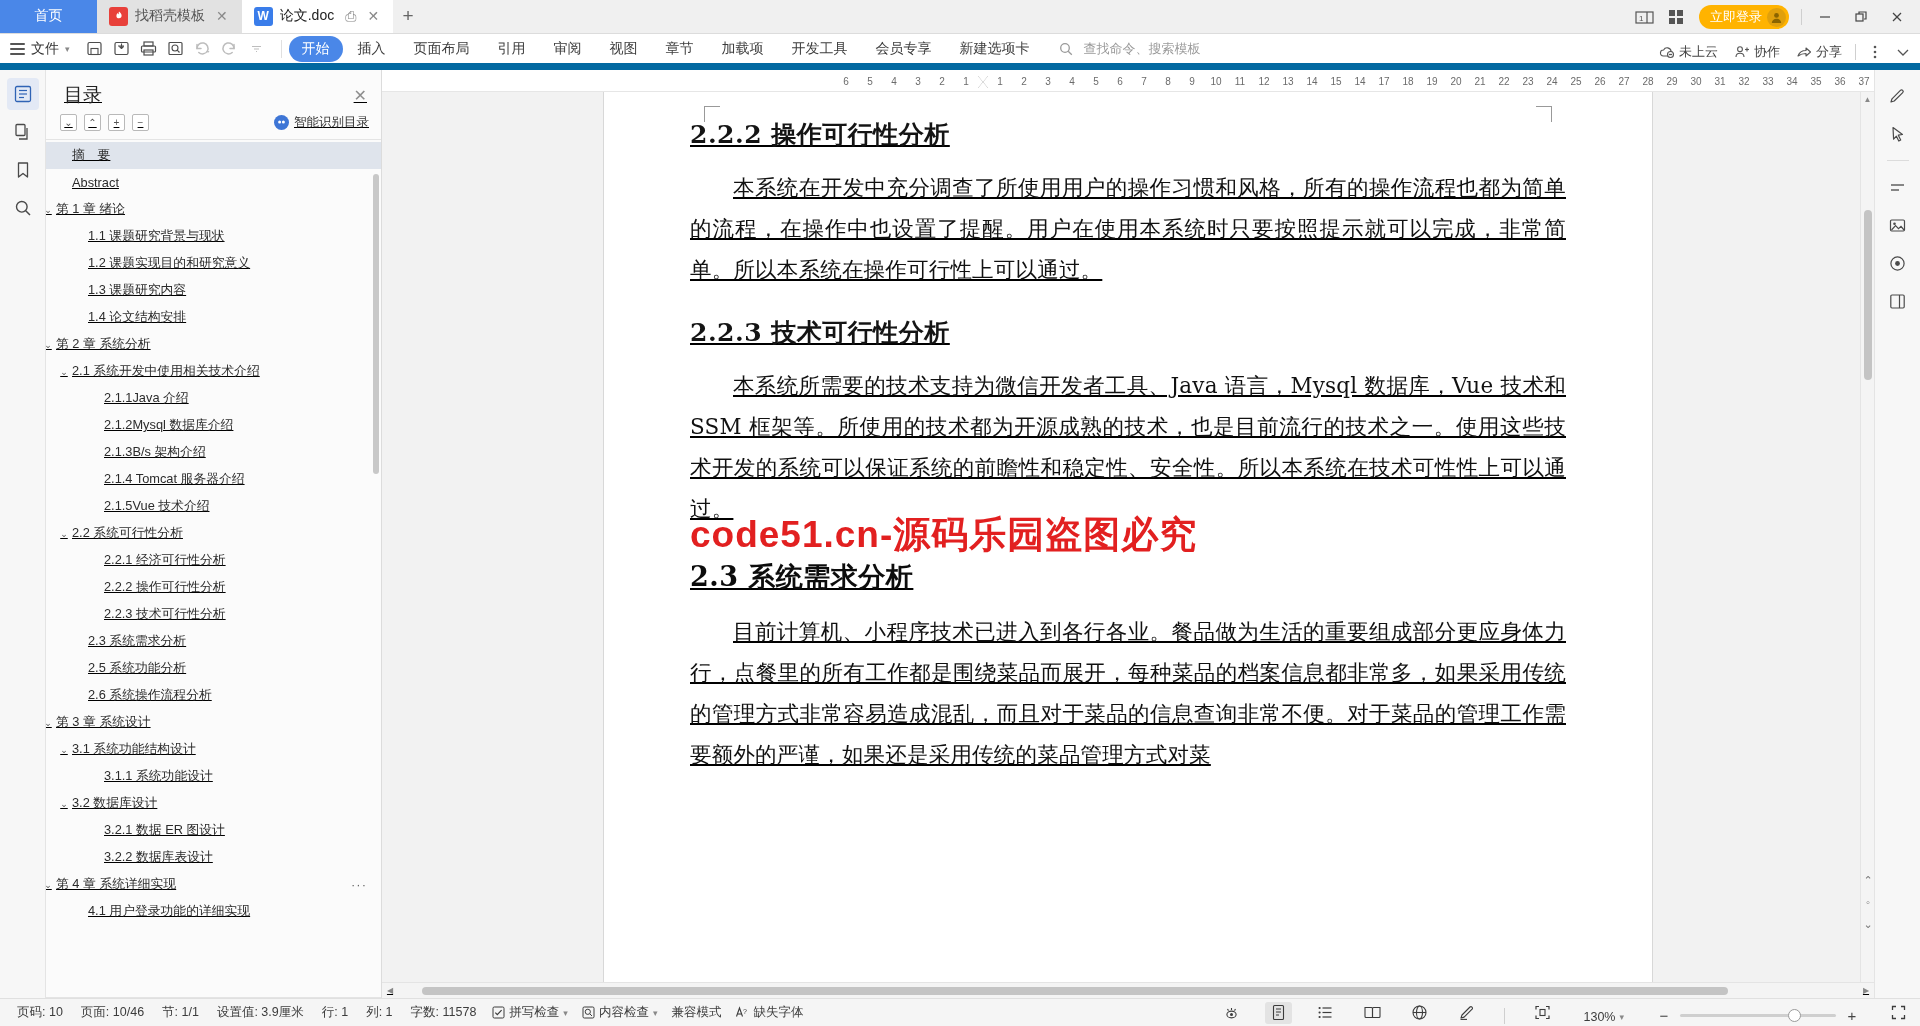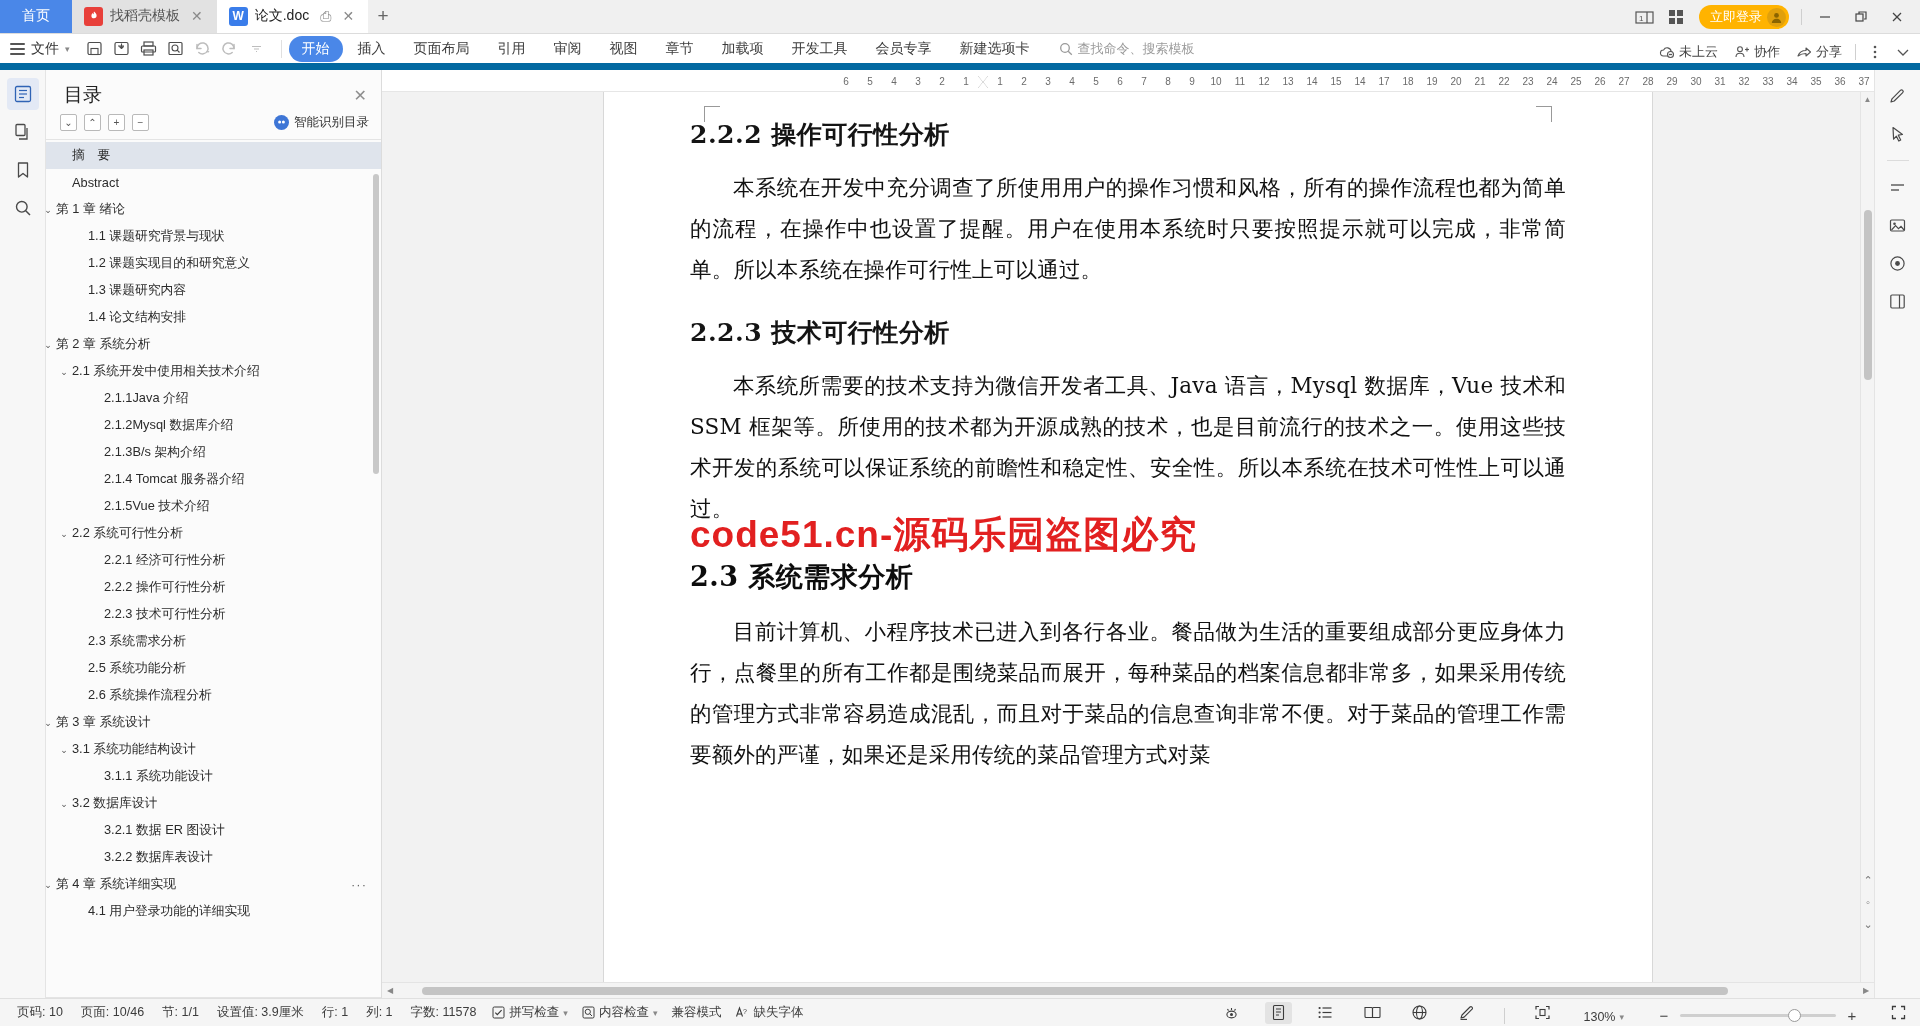--- a/index.html
+++ b/index.html
@@ -13,21 +13,21 @@
   body { display: flex; flex-direction: column; }
 
   
   .tabbar {
     height: 34px; background: #f0f0f0;
     display: flex; align-items: flex-end;
     position: relative; flex: 0 0 34px;
     border-bottom: 1px solid #dcdcdc;
   }
   .home-tab {
-    width: 72px; height: 34px; background: #4a87e8; color: #fff;
+    width: 97px; height: 34px; background: #4a87e8; color: #fff;
     font-size: 14px; display: flex; align-items: center; justify-content: center;
     cursor: pointer;
   }
   .doc-tab {
     height: 34px; display: flex; align-items: center;
     padding: 0 14px 0 12px; gap: 7px; font-size: 14px; color: #444;
     cursor: pointer; position: relative; max-width: 260px;
   }
   .doc-tab.inactive { background: #e2e2e2; color: #555; }
   .doc-tab.active { background: #fff; color: #222; }
@@ -86,34 +86,34 @@
   }
   .qat-btn.dim { color: #bdbdbd; }
   .rib-sep { width: 1px; height: 18px; background: #e0e0e0; margin: 0 7px; }
   .rib-tabs { display: flex; align-items: center; gap: 2px; }
   .rib-tab {
     font-size: 14px; color: #3d3d3d; padding: 4px 13px; border-radius: 13px;
     cursor: pointer; white-space: nowrap;
   }
   .rib-tab.active { background: #4a87e8; color: #fff; }
   .rib-search {
-    display: flex; align-items: center; gap: 5px; margin-left: 16px;
+    display: flex; align-items: center; gap: 11px; margin-left: 16px;
     font-size: 13px; color: #9a9a9a; cursor: text;
   }
   .ribbon-right {
     position: absolute; right: 4px; top: 0; height: 36px;
     display: flex; align-items: center; gap: 2px;
   }
   .rr-item {
     display: flex; align-items: center; gap: 4px; font-size: 13px;
     color: #444; padding: 4px 7px; cursor: pointer; border-radius: 3px;
   }
 
   
-  .workspace { flex: 1; display: flex; min-height: 0; background: #f2f2f2; }
+  .workspace { flex: 1; display: flex; min-height: 0; background: #f2f2f2; text-decoration: underline; }
 
   
   .rail {
     width: 46px; background: #f7f7f7; border-right: 1px solid #e4e4e4;
     display: flex; flex-direction: column; align-items: center;
     padding-top: 8px; gap: 6px; flex: 0 0 46px;
   }
   .rail-btn {
     width: 32px; height: 32px; display: flex; align-items: center; justify-content: center;
     color: #4a4a4a; cursor: pointer; border-radius: 4px;

